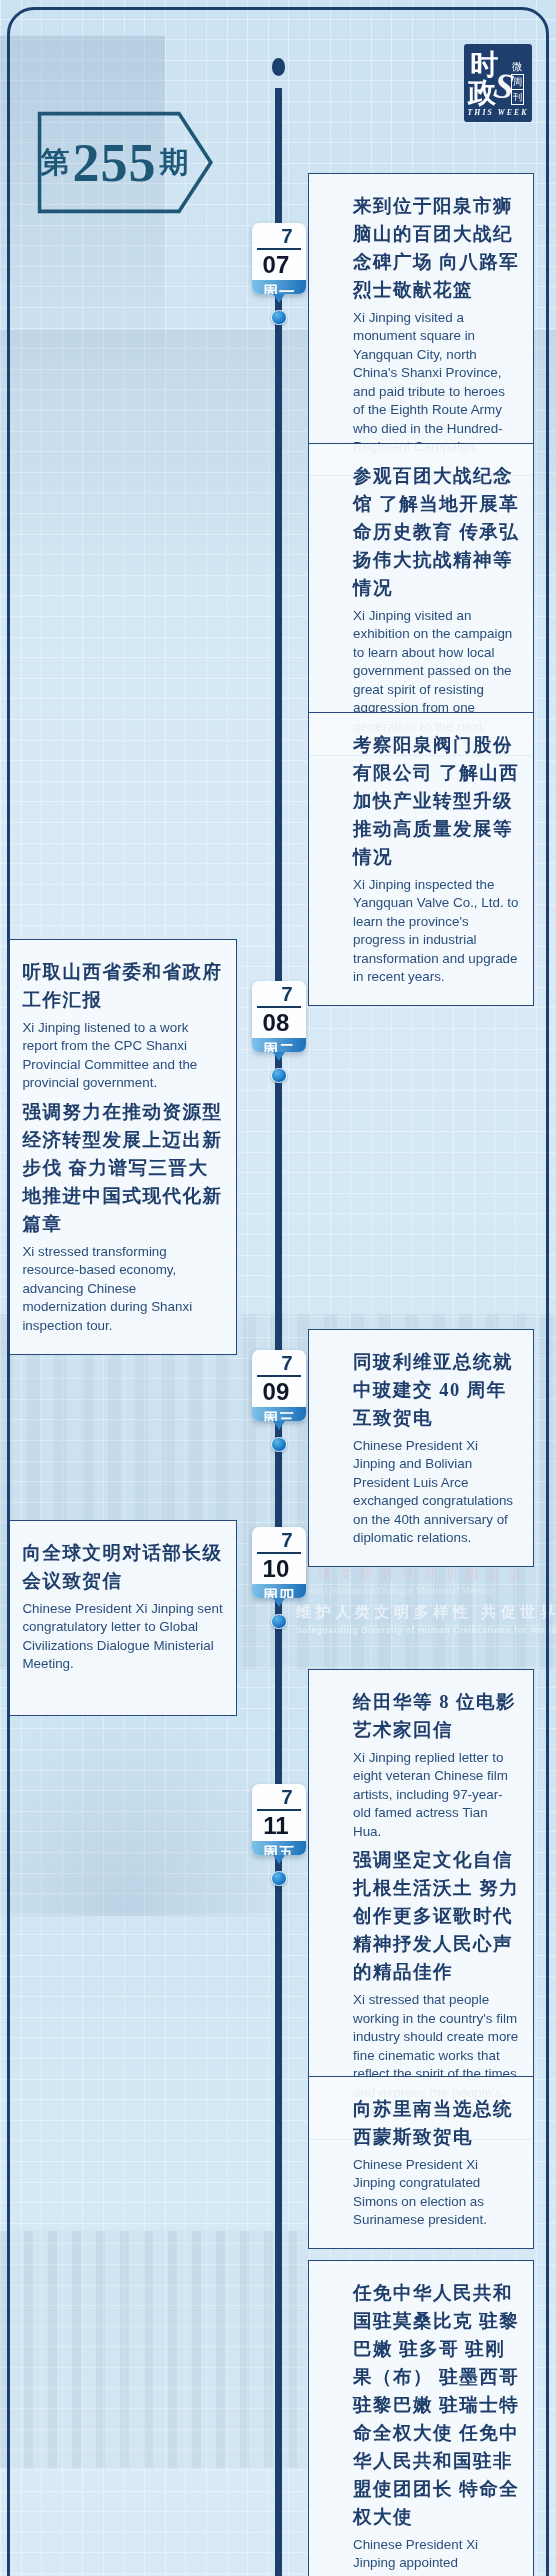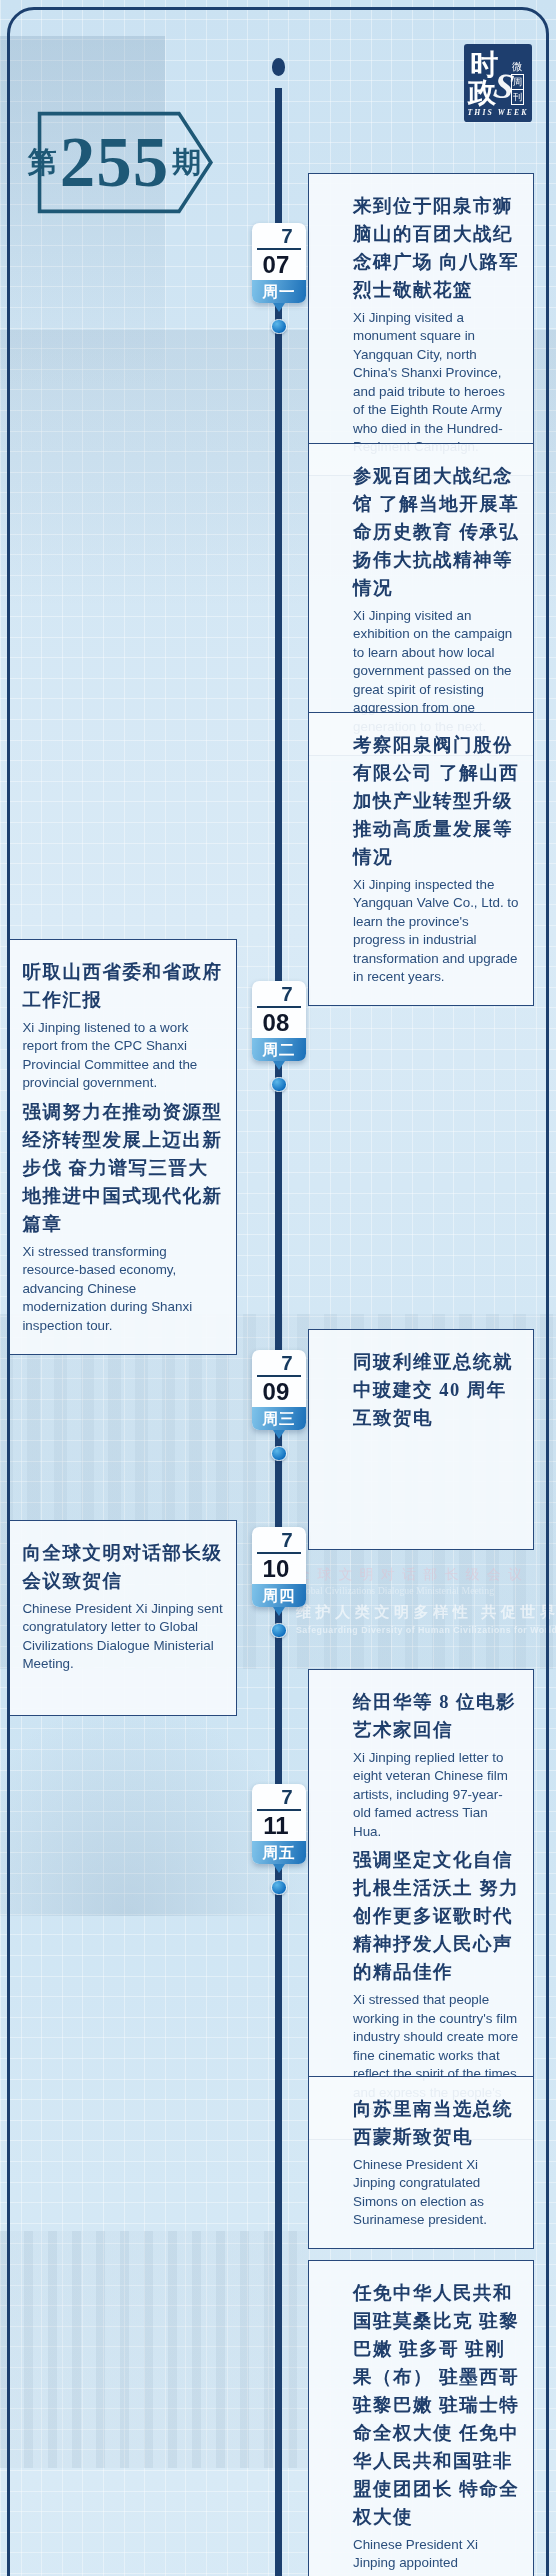--- a/index.html
+++ b/index.html
@@ -18,21 +18,21 @@
   }
   
   .issue{position:absolute;left:37px;top:111px;width:178px;height:103px;z-index:5;}
   .issue svg{position:absolute;left:0;top:0;}
   .issue-text{
     position:absolute;left:0;top:0;width:155px;height:103px;
     display:flex;align-items:center;justify-content:center;gap:3.1px;
     color:#1e5876;font-family:"Liberation Serif","DejaVu Serif",serif;font-weight:bold;
   }
   .issue-text .small{font-size:29px;}
-  .issue-text .num{font-size:71px;letter-spacing:1px;line-height:1;}
+  .issue-text .num{font-size:54px;letter-spacing:1px;line-height:1;}
   
   .brand{
     position:absolute;left:464px;top:44px;width:68px;height:78px;background:#1e3e6e;
     border-radius:3.1px;z-index:5;color:#fff;font-family:"Liberation Serif","DejaVu Serif",serif;
   }
   .brand .c1{position:absolute;left:6.2px;top:2.1px;font-size:28px;font-weight:bold;}
   .brand .c2{position:absolute;left:4.1px;top:30px;font-size:28px;font-weight:bold;}
   .brand .swirl{position:absolute;left:30px;top:20.6px;font-size:36px;font-style:italic;font-weight:bold;opacity:.95;transform:rotate(8deg);}
   .brand .m1{position:absolute;left:48px;top:15.5px;font-size:10.3px;}
   .brand .m2{position:absolute;left:47px;top:30px;font-size:9.3px;border:0.5px solid #fff;padding:0.5px 1px;}
@@ -41,21 +41,21 @@
     letter-spacing:2.1px;font-style:italic;font-weight:bold;}
   
   .tl-dot{position:absolute;left:272px;top:58px;width:13.4px;height:17.5px;border-radius:50%;background:#1c3f6e;z-index:4;}
   .tl-line{position:absolute;left:275px;top:88px;width:6.7px;height:2634px;background:#1c3f6e;z-index:2;}
   
   .badge{position:absolute;left:252px;width:54px;z-index:6;text-align:center;}
   .badge-box{background:#fdfeff;border-radius:7.2px;overflow:hidden;box-shadow:0 2.1px 5.2px rgba(20,50,90,.25);}
   .badge-month{font-size:20.6px;font-weight:bold;color:#163a5f;text-align:right;padding:2.1px 8.2px 1px 0;
     border-bottom:2.1px solid #163a5f;margin:0 5.2px;line-height:1.05;}
   .badge-day{font-size:24px;font-weight:bold;color:#0f172a;text-align:center;padding:1px 6.2px 2.1px 0;line-height:1.15;}
-  .badge-week{height:23px;line-height:23px;color:#fff;font-size:15.5px;font-weight:bold;letter-spacing:1px;
+  .badge-week{height:14px;line-height:23px;color:#fff;font-size:15.5px;font-weight:bold;letter-spacing:1px;
     background:linear-gradient(100deg,#7fc3ea,#1a6fb8);}
   .badge-ptr{width:0;height:0;margin:0 auto;border-left:6.7px solid transparent;border-right:6.7px solid transparent;
     border-top:9.3px solid #2e83c4;}
   .badge-dot{width:13.4px;height:13.4px;margin:6.2px auto 0;border-radius:50%;
     background:radial-gradient(circle at 35% 30%,#5cb8ea,#0d6cbd 75%);border:1.5px solid #e9f4fb;
     box-shadow:0 1px 2.6px rgba(20,50,90,.35);}
   
   .card{
     position:absolute;box-sizing:border-box;z-index:5;
     background:rgba(245,250,253,.93);border:1.5px solid #27497c;
@@ -184,20 +184,21 @@
 
   <div class="card left" style="top:939px;min-height:384px">
     <div class="zh">听取山西省委和省政府工作汇报</div>
     <div class="en">Xi Jinping listened to a work report from the CPC Shanxi Provincial Committee and the provincial government.</div>
     <div class="zh">强调努力在推动资源型经济转型发展上迈出新步伐 奋力谱写三晋大地推进中国式现代化新篇章</div>
     <div class="en">Xi stressed transforming resource-based economy, advancing Chinese modernization during Shanxi inspection tour.</div>
   </div>
 
   <div class="card right" style="top:1329px;min-height:221px">
     <div class="zh">同玻利维亚总统就中玻建交 40 周年互致贺电</div>
+    <div class="en">Chinese President Xi Jinping and Bolivian President Luis Arce exchanged congratulations on the 40th anniversary of diplomatic relations.</div>
   </div>
 
   <div class="card left" style="top:1520px;min-height:196px">
     <div class="zh">向全球文明对话部长级会议致贺信</div>
     <div class="en">Chinese President Xi Jinping sent congratulatory letter to Global Civilizations Dialogue Ministerial Meeting.</div>
   </div>
 
   <div class="card right" style="top:1669px;min-height:372px">
     <div class="zh">给田华等 8 位电影艺术家回信</div>
     <div class="en">Xi Jinping replied letter to eight veteran Chinese film artists, including 97-year-old famed actress Tian Hua.</div>

